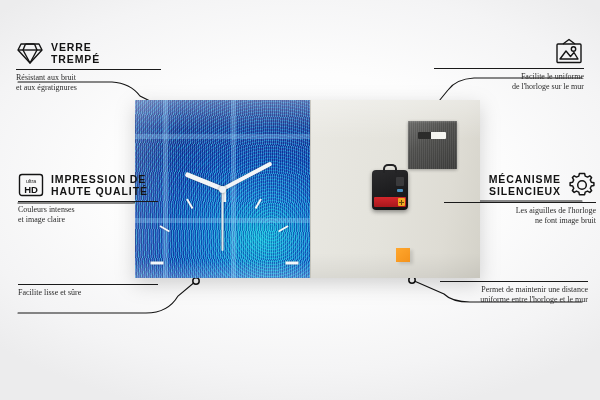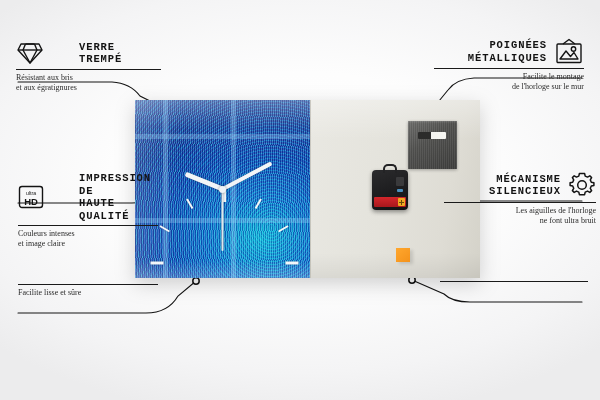--- a/index.html
+++ b/index.html
@@ -190,29 +190,28 @@
   
   .callout { position: absolute; }
   .callout .head {
     display: flex;
     align-items: center;
     gap: 7px;
   }
   .callout.left .head { justify-content: flex-start; }
   .callout.right .head { justify-content: flex-end; }
   .callout .title {
-    font-family: Liberation Mono, monospace;
+    font-family: Liberation Sans, sans-serif;
     font-weight: bold;
     font-size: 10.5px;
     letter-spacing: 0.9px;
     color: #131313;
     line-height: 12.5px;
     text-transform: uppercase;
     white-space: pre-line;
-    margin-left: 28px;
   }
   .callout.right .title { text-align: right; }
   .callout .rule {
     height: 1px;
     background: #1a1a1a;
     margin: 3px 0 3px 0;
   }
   .callout .sub {
     font-family: "Liberation Serif", serif;
     font-size: 8px;
@@ -300,21 +299,21 @@
           <path d="M5,4 L23,4 L26,10 L14,23 L2,10 Z"></path>
           <path d="M2,10 L26,10"></path>
           <path d="M9.5,4 L7,10 L14,23 L21,10 L18.5,4"></path>
           <path d="M9.5,4 L18.5,4"></path>
         </g>
       </svg>
       <div class="title">VERRE
 TREMPÉ</div>
     </div>
     <div class="rule" style="width:145px;"></div>
-    <div class="sub">Résistant aux bris
+    <div class="sub">Résistant aux bruit
 et aux égratignures</div>
   </div>
 
   <div class="callout left" style="left:18px; top:172px; width:145px;">
     <div class="head">
       <svg class="icon" width="26" height="26" viewBox="0 0 26 26">
         <rect x="1.5" y="2.5" width="23" height="21" rx="2.5" fill="none" stroke="#141414" stroke-width="1.4"></rect>
         <text x="13" y="11" font-family="Liberation Sans, sans-serif" font-size="5.2" fill="#141414" text-anchor="middle">ultra</text>
         <text x="13" y="20.5" font-family="Liberation Sans, sans-serif" font-size="9.5" font-weight="bold" fill="#141414" text-anchor="middle">HD</text>
       </svg>
@@ -326,49 +325,49 @@
 et image claire</div>
   </div>
 
   <div class="callout left" style="left:18px; top:281px; width:145px;">
     <div class="rule" style="width:140px;"></div>
     <div class="sub">Facilite lisse et sûre</div>
   </div>
 
   <div class="callout right" style="left:434px; top:38px; width:150px;">
     <div class="head">
-      <div class="title">POIGNÉES
-MÉTALLIQUES</div>
       <svg class="icon" width="30" height="27" viewBox="0 0 30 27">
         <g fill="none" stroke="#141414" stroke-width="1.4" stroke-linejoin="round">
           <path d="M9,6 L15,1.5 L21,6"></path>
           <rect x="3" y="6" width="24" height="18.5" rx="1"></rect>
           <path d="M6,21 L12,13 L16.5,18.5 L20,14.5 L24,21 Z"></path>
           <circle cx="19.5" cy="11" r="2.2"></circle>
         </g>
       </svg>
     </div>
     <div class="rule" style="width:150px; margin-left:0;"></div>
-    <div class="sub">Facilite le montage
+    <div class="sub">Facilite le uniforme
 de l'horloge sur le mur</div>
   </div>
 
   <div class="callout right" style="left:444px; top:171px; width:152px;">
     <div class="head">
       <div class="title">MÉCANISME
 SILENCIEUX</div>
       <svg class="icon" width="28" height="28" viewBox="0 0 28 28">
         <g fill="none" stroke="#141414" stroke-width="1.5" stroke-linejoin="round">
           <path d="M14,2.5 l2.6,0 0.6,2.6 2.3,1 2.3,-1.3 1.8,1.8 -1.3,2.3 1,2.3 2.6,0.6 0,2.6 -2.6,0.6 -1,2.3 1.3,2.3 -1.8,1.8 -2.3,-1.3 -2.3,1 -0.6,2.6 -2.6,0 -2.6,0 -0.6,-2.6 -2.3,-1 -2.3,1.3 -1.8,-1.8 1.3,-2.3 -1,-2.3 -2.6,-0.6 0,-2.6 2.6,-0.6 1,-2.3 -1.3,-2.3 1.8,-1.8 2.3,1.3 2.3,-1 0.6,-2.6 2.6,0 Z"></path>
           <circle cx="14" cy="14" r="4.3"></circle>
         </g>
       </svg>
     </div>
     <div class="rule" style="width:152px;"></div>
     <div class="sub">Les aiguilles de l'horloge
-ne font ultra bruit</div>
+ne font image bruit</div>
   </div>
 
   <div class="callout right" style="left:440px; top:278px; width:148px;">
     <div class="rule" style="width:148px;"></div>
+    <div class="sub">Permet de maintenir une distance
+uniforme entre l'horloge et le mur</div>
   </div>
 
 </div>
 
 </body></html>

